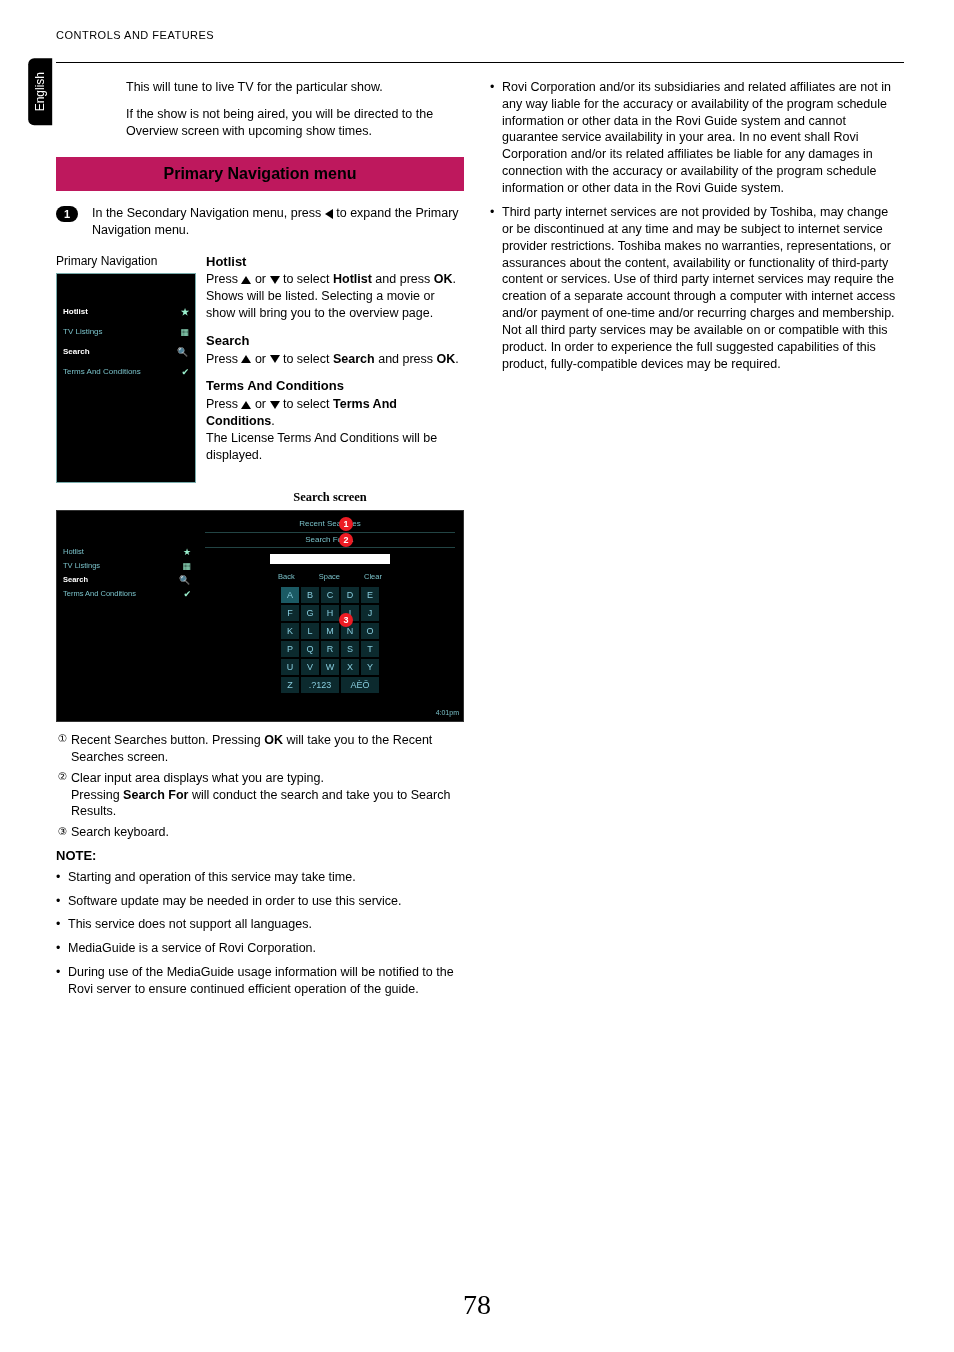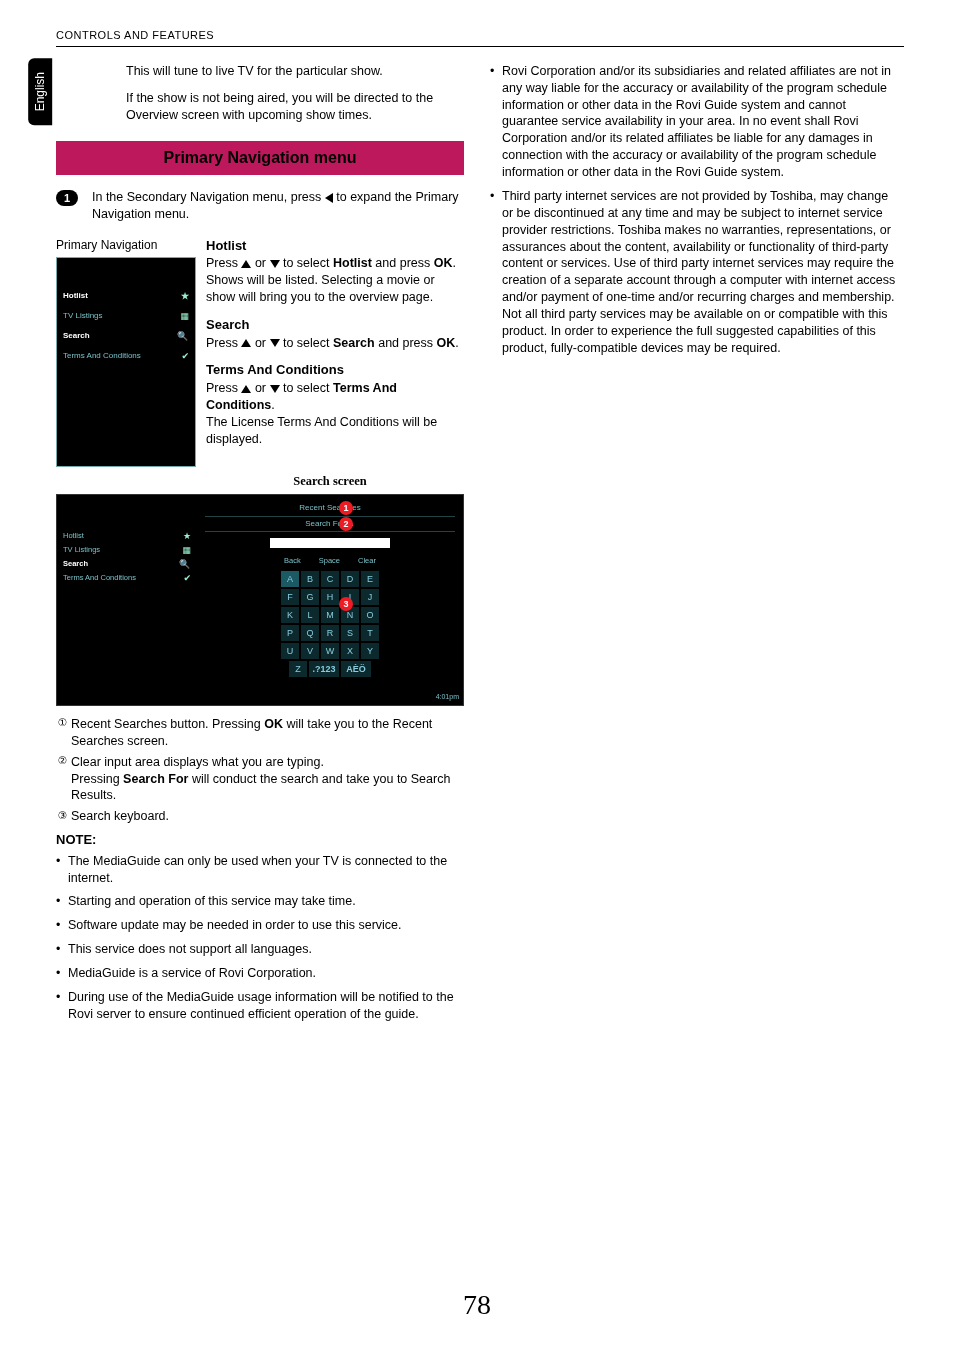--- a/index.html
+++ b/index.html
@@ -12,21 +12,21 @@
     width: 954px;
     height: 1352px;
     position: relative;
     padding: 28px 50px 0 50px;
   }
   .header-line {
     font-size: 11px;
     letter-spacing: 0.5px;
     margin-left: 6px;
     border-bottom: 1px solid #000;
-    padding-bottom: 3px;
+    padding-bottom: 19px;
     margin-bottom: 16px;
   }
   .lang-tab {
     position: absolute;
     left: 28px;
     top: 58px;
     background: #000;
     color: #fff;
     font-size: 12px;
     padding: 14px 4px;
@@ -111,38 +111,38 @@
   }
   .search-fig .side .fig1-item { font-size: 7.5px; }
   .search-fig .kbd-area {
     flex: 1;
     padding: 6px 8px 4px 8px;
     position: relative;
   }
   .rs-bar { text-align: center; color: #79c0c8; font-size: 8px; padding: 2px 0; border-bottom: 1px solid #244; }
   .sf-bar { text-align: center; color: #79c0c8; font-size: 8px; padding: 2px 0; border-bottom: 1px solid #244; }
   .input-box { background: #fff; height: 10px; margin: 6px auto 8px; width: 120px; }
-  .ctrl-row { display: flex; justify-content: center; gap: 18px; font-size: 7.5px; margin-bottom: 4px; }
+  .ctrl-row { display: flex; justify-content: center; gap: 24px; font-size: 7.5px; margin-bottom: 4px; }
   .kbd-grid {
     display: grid;
     grid-template-columns: repeat(5, 18px);
     gap: 2px;
     justify-content: center;
   }
   .key {
     background: #0c2a2e;
     color: #8cd;
     text-align: center;
     font-size: 9px;
     line-height: 16px;
     height: 16px;
   }
   .key.hl { background: #1b5a64; }
   .kbd-bottom { display: flex; justify-content: center; gap: 2px; margin-top: 2px; }
-  .key-wide { width: 30px; font-weight: bold; }
+  .key-wide { width: 38px; }
   .callout-dot {
     position: absolute;
     width: 14px; height: 14px;
     background: #ed1c24;
     color: #fff;
     border-radius: 50%;
     font-size: 9px;
     font-weight: bold;
     display: flex; align-items: center; justify-content: center;
   }
@@ -336,21 +336,20 @@
         </span>
       </div>
       <div class="item">
         <span class="num circnum">③</span>
         <span class="txt">Search keyboard.</span>
       </div>
     </div>
 
     <div class="note-head">NOTE:</div>
     <ul class="bullets">
-      <li>The MediaGuide can only be used when your TV is connected to the internet.</li>
       <li>Starting and operation of this service may take time.</li>
       <li>Software update may be needed in order to use this service.</li>
       <li>This service does not support all languages.</li>
       <li>MediaGuide is a service of Rovi Corporation.</li>
       <li>During use of the MediaGuide usage information will be notified to the Rovi server to ensure continued efficient operation of the guide.</li>
     </ul>
   </div>
 
   <div class="col">
     <ul class="bullets">

